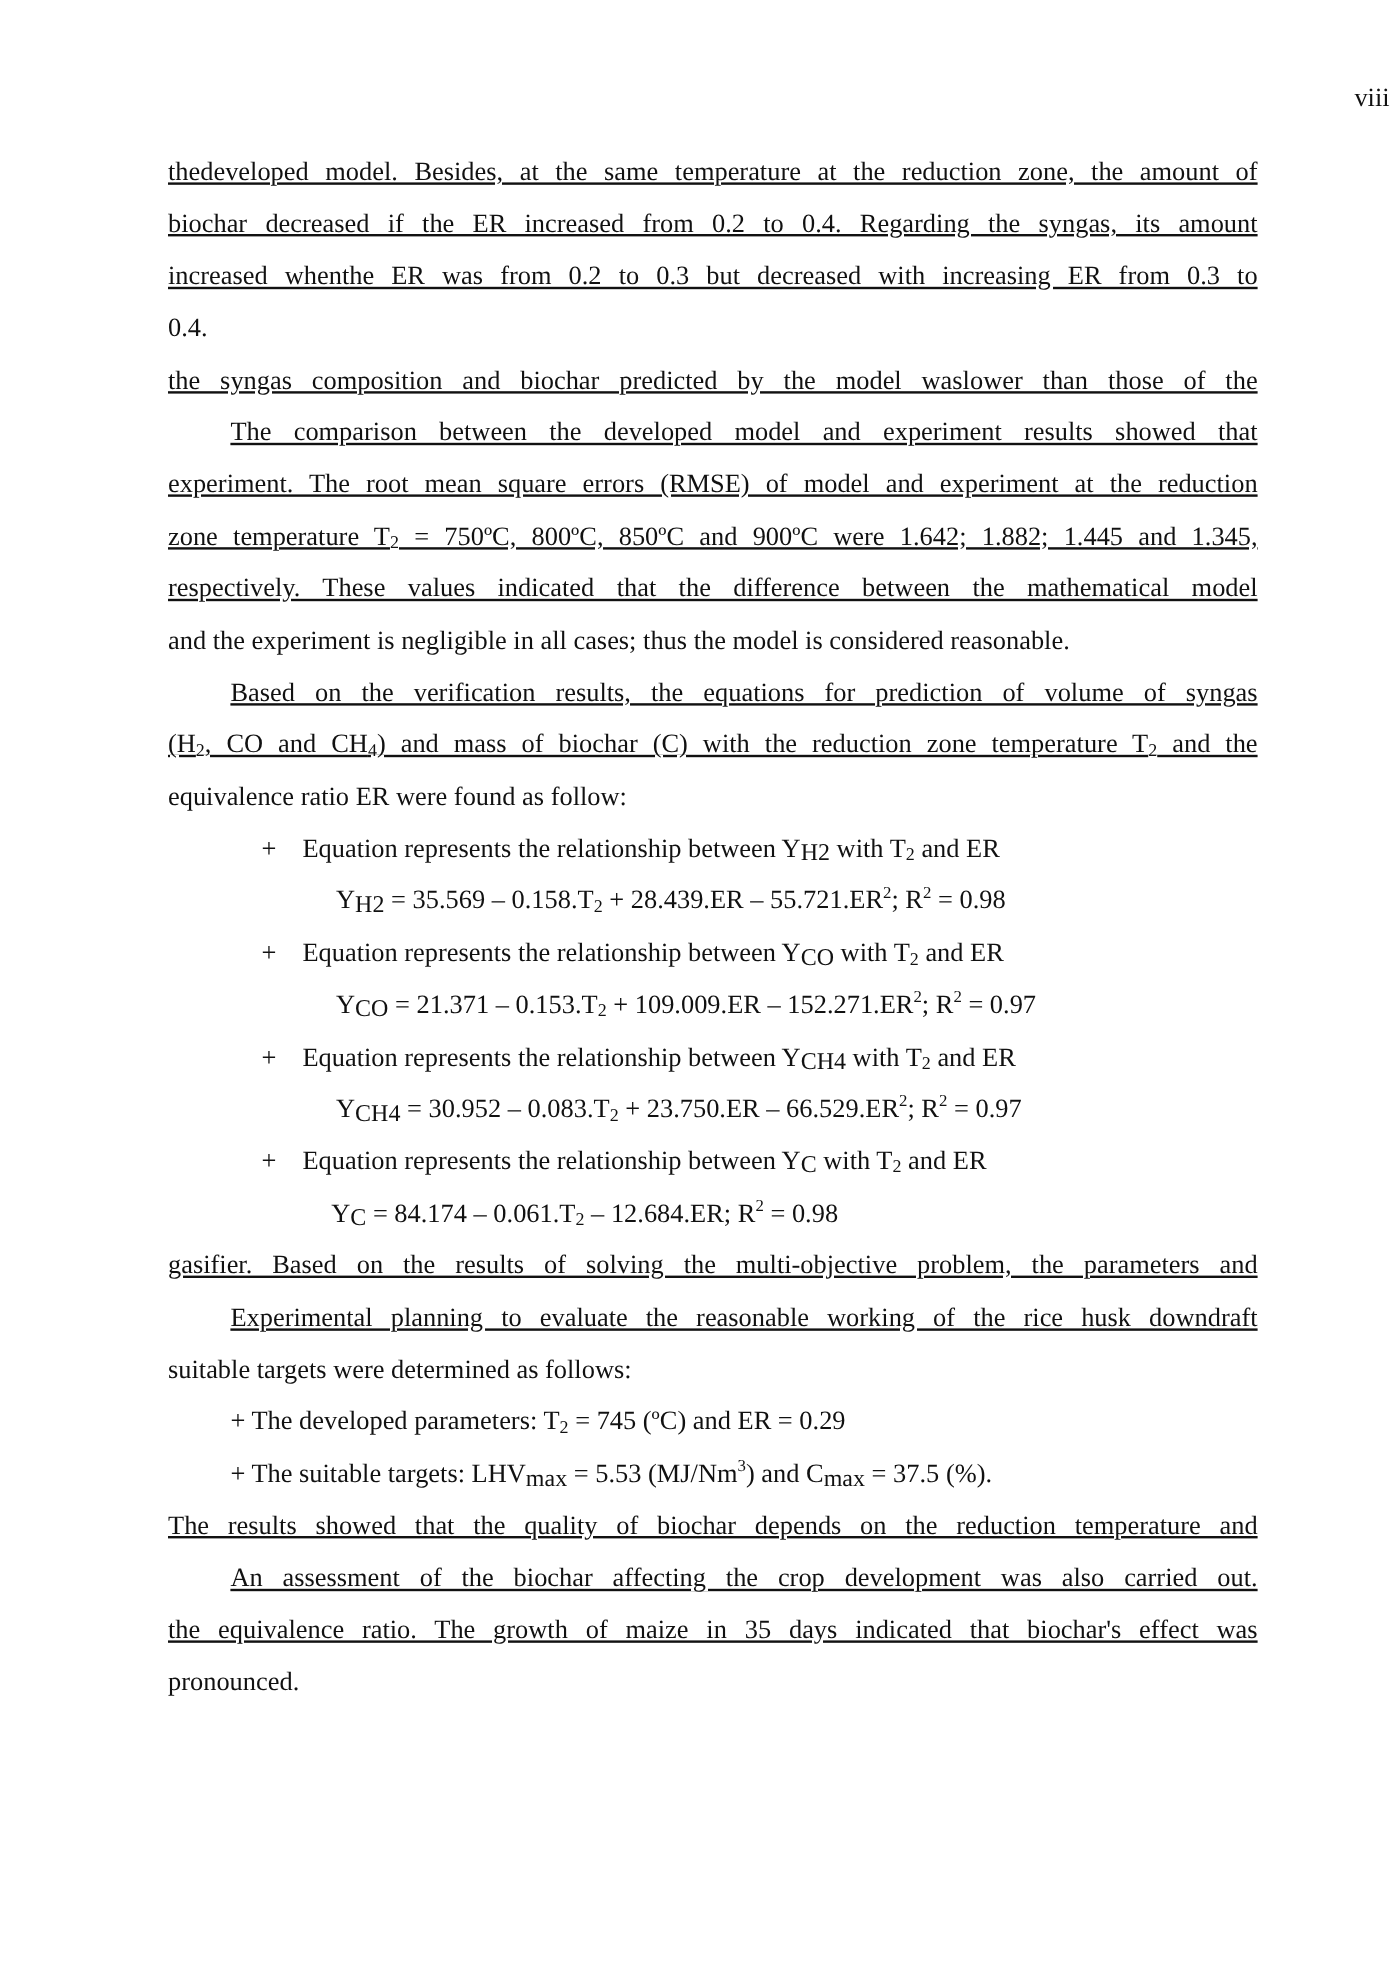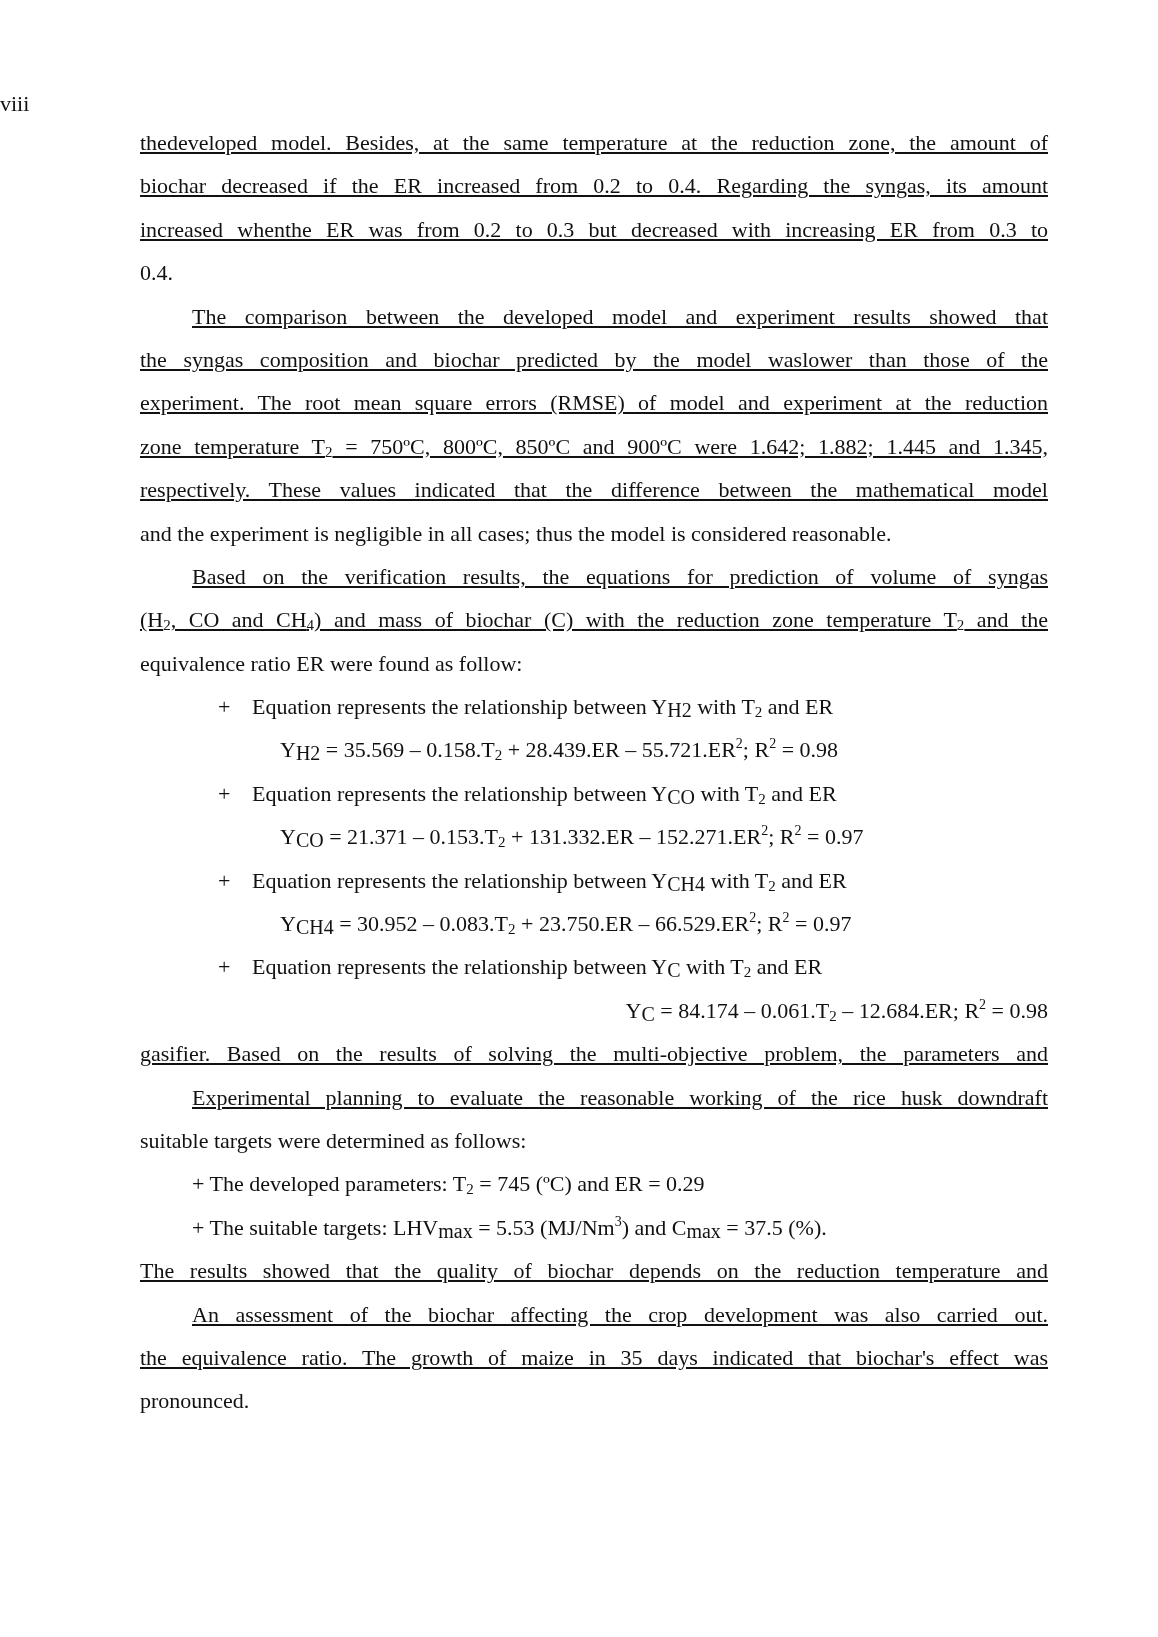--- a/index.html
+++ b/index.html
@@ -1,68 +1,68 @@
 <!DOCTYPE html>
 <html><head>
 <meta charset="utf-8">
 <style>
   html, body { margin: 0; padding: 0; background: #ffffff; }
   body { width: 1158px; height: 1637px; position: relative; overflow: hidden;
          font-family: "Liberation Serif", "DejaVu Serif", serif; color: #111; }
-  .page-num { position: absolute; top: 66px; left: 0; width: 1158px; text-align: left;
-              font-size: 22px; line-height: 30px; margin-top: 23px; }
+  .page-num { position: absolute; top: 66px; left: 0; width: 1158px; text-align: right;
+              font-size: 22px; line-height: 30px; }
   .body { position: absolute; left: 140px; top: 121px; width: 908px; }
   .line { font-size: 22px; line-height: 43.4px; height: 43.4px; white-space: nowrap; }
   .just { text-align: justify; text-align-last: justify; text-decoration: underline; }
   .indent { padding-left: 52px; }
   .bullet { padding-left: 78px; }
   .bullet .plus { display: inline-block; width: 34px; }
   .eq { padding-left: 140px; }
-  .eq-c { padding-left: 136px; text-align: right; }
+  .eq-c { padding-left: 136px; }
   .tgt { padding-left: 52px; }
   sub { font-size: 15px; vertical-align: -3px; line-height: 0; }
   sup { font-size: 14px; vertical-align: 9px; line-height: 0; }
   .subsmall { font-size: 20px; vertical-align: -3px; line-height: 0; }
 </style>
 </head>
 <body>
 
 <div class="page-num">viii</div>
 
 <div class="body">
 
   <div>
     <div class="line just">thedeveloped model. Besides, at the same temperature at the reduction zone, the amount of</div>
     <div class="line just">biochar decreased if the ER increased from 0.2 to 0.4. Regarding the syngas, its amount</div>
     <div class="line just">increased whenthe ER was from 0.2 to 0.3 but decreased with increasing ER from 0.3 to</div>
     <div class="line">0.4.</div>
   </div>
 
   <div>
+    <div class="line just">the syngas composition and biochar predicted by the model waslower than those of the</div>
     <div class="line just indent">The comparison between the developed model and experiment results showed that</div>
-    <div class="line just">the syngas composition and biochar predicted by the model waslower than those of the</div>
     <div class="line just">experiment. The root mean square errors (RMSE) of model and experiment at the reduction</div>
     <div class="line just"><span>zone temperature T</span><sub>2</sub><span> = 750ºC, 800ºC, 850ºC and 900ºC were 1.642; 1.882; 1.445 and 1.345,</span></div>
     <div class="line just">respectively. These values indicated that the difference between the mathematical model</div>
     <div class="line">and the experiment is negligible in all cases; thus the model is considered reasonable.</div>
   </div>
 
   <div>
     <div class="line just indent">Based on the verification results, the equations for prediction of volume of syngas</div>
     <div class="line just"><span>(H</span><sub>2</sub><span>, CO and CH</span><sub>4</sub><span>) and mass of biochar (C) with the reduction zone temperature T</span><sub>2</sub><span> and the</span></div>
     <div class="line">equivalence ratio ER were found as follow:</div>
   </div>
 
   <div>
 
     <div class="line bullet"><span class="plus">+</span><span>Equation represents the relationship between Y</span><sub class="subsmall">H2</sub><span> with T</span><sub>2</sub><span> and ER</span></div>
     <div class="line eq"><span>Y</span><sub class="subsmall">H2</sub><span> = 35.569 – 0.158.T</span><sub>2</sub><span> + 28.439.ER – 55.721.ER</span><sup>2</sup><span>; R</span><sup>2</sup><span> = 0.98</span></div>
 
     <div class="line bullet"><span class="plus">+</span><span>Equation represents the relationship between Y</span><sub class="subsmall">CO</sub><span> with T</span><sub>2</sub><span> and ER</span></div>
-    <div class="line eq"><span>Y</span><sub class="subsmall">CO</sub><span> = 21.371 – 0.153.T</span><sub>2</sub><span> + 131.332.ER – 152.271.ER</span><sup>2</sup><span>; R</span><sup>2</sup><span> = 0.97</span></div>
+    <div class="line eq"><span>Y</span><sub class="subsmall">CO</sub><span> = 21.371 – 0.153.T</span><sub>2</sub><span> + 109.009.ER – 152.271.ER</span><sup>2</sup><span>; R</span><sup>2</sup><span> = 0.97</span></div>
 
     <div class="line bullet"><span class="plus">+</span><span>Equation represents the relationship between Y</span><sub class="subsmall">CH4</sub><span> with T</span><sub>2</sub><span> and ER</span></div>
     <div class="line eq"><span>Y</span><sub class="subsmall">CH4</sub><span> = 30.952 – 0.083.T</span><sub>2</sub><span> + 23.750.ER – 66.529.ER</span><sup>2</sup><span>; R</span><sup>2</sup><span> = 0.97</span></div>
 
     <div class="line bullet"><span class="plus">+</span><span>Equation represents the relationship between Y</span><sub class="subsmall">C</sub><span> with T</span><sub>2</sub><span> and ER</span></div>
     <div class="line eq-c"><span>Y</span><sub class="subsmall">C</sub><span> = 84.174 – 0.061.T</span><sub>2</sub><span> – 12.684.ER</span><span>; R</span><sup>2</sup><span> = 0.98</span></div>
   </div>
 
   <div>
     <div class="line just">gasifier. Based on the results of solving the multi-objective problem, the parameters and</div>

